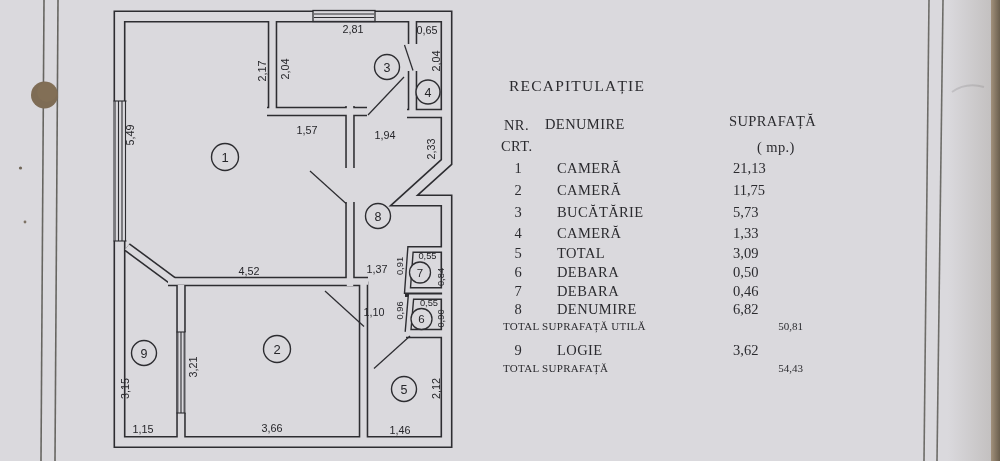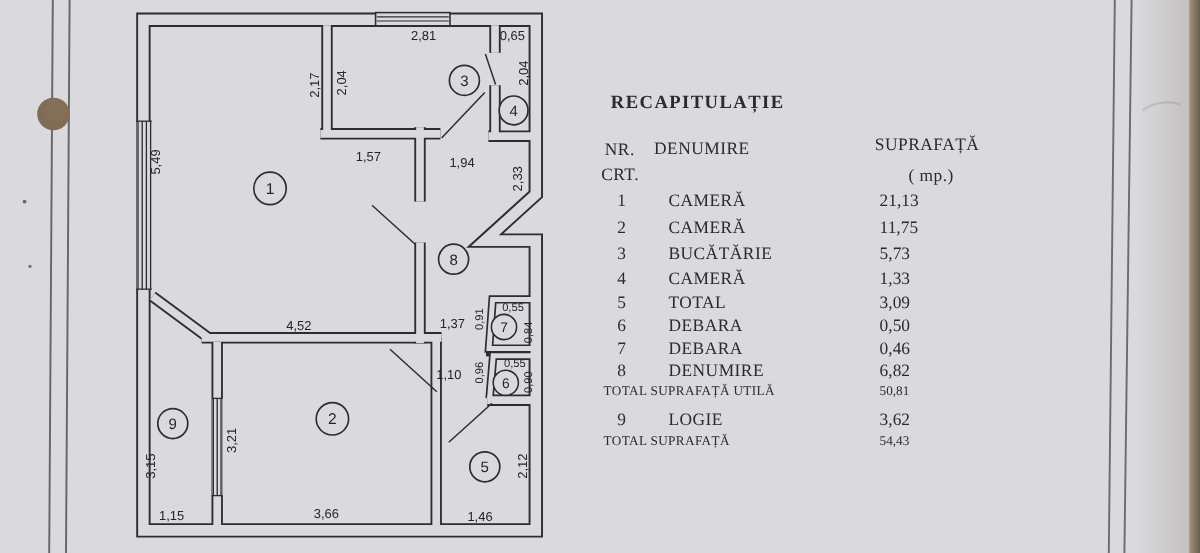--- a/index.html
+++ b/index.html
@@ -4,34 +4,34 @@
 <style>
   html,body{margin:0;padding:0}
   body{
     width:1000px;height:461px;position:relative;overflow:hidden;
     background:#dad9dd;
     font-family:"Liberation Serif", serif;
     color:#2b2b2f;
   }
   .abs{position:absolute}
   
-  .recap-title{left:509px;top:77px;font-size:15.5px;letter-spacing:1.2px;font-weight:700;}
+  .recap-title{left:509px;top:77px;font-size:15.5px;letter-spacing:1.2px;font-weight:400;}
   .hdr{font-size:14.5px;letter-spacing:.4px}
   .h-nr{left:504px;top:117px}
   .h-crt{left:501px;top:138px}
   .h-den{left:545px;top:116px}
   .h-sup{left:729px;top:113px}
   .h-mp{left:757px;top:139px}
   .trow{position:absolute;left:503px;width:300px;display:flex;font-size:14.5px}
   .c-nr{width:30px;text-align:center}
   .c-name{flex:1;padding-left:24px;letter-spacing:.4px}
   .c-area{width:70px;text-align:left}
   .total-row{position:absolute;left:503px;width:300px;display:flex;font-weight:normal;font-size:11px}
   .t-label{flex:1;letter-spacing:.3px}
-  .t-area{width:70px;text-align:left}
+  .t-area{width:70px;text-align:right}
   
   .edge-strip{left:991px;top:0;width:9px;height:461px;
     background:linear-gradient(90deg,#a2917c,#6a5e4d);}
   .edge-shade{left:948px;top:0;width:43px;height:461px;
     background:linear-gradient(90deg,rgba(120,110,95,0),rgba(115,105,90,.22));}
   svg{display:block}
 </style>
 </head>
 <body>
 

